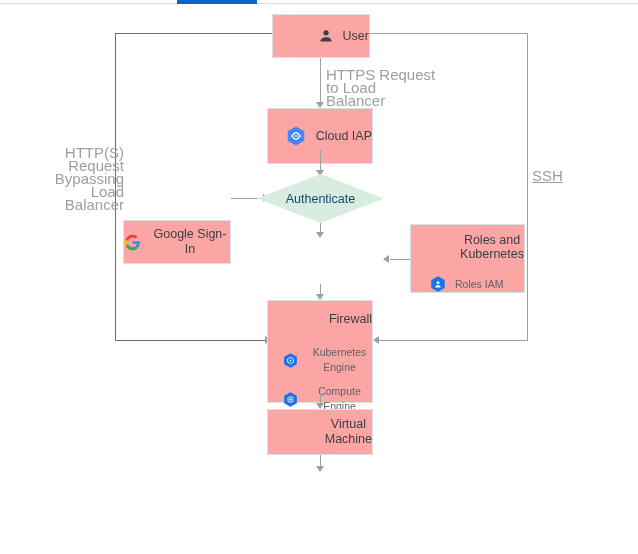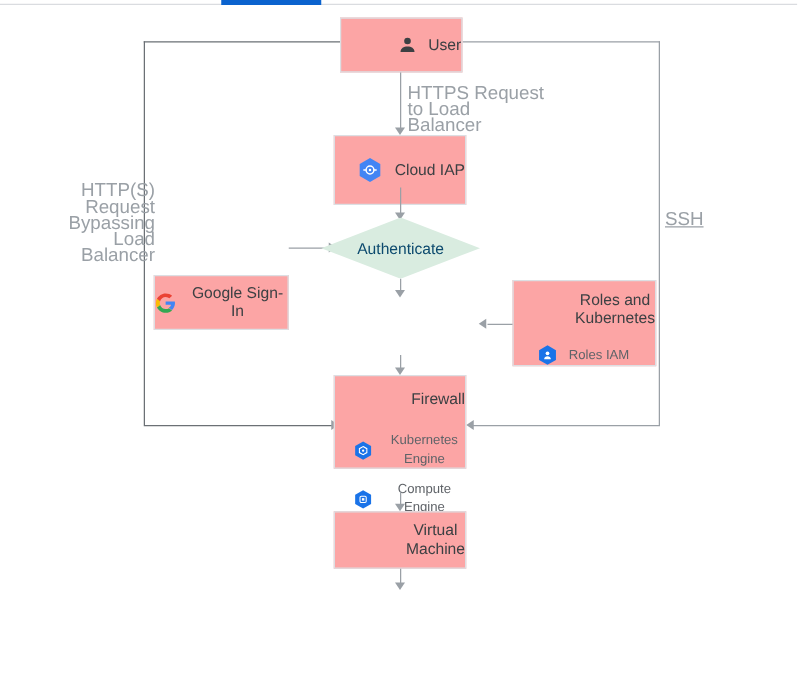--- a/index.html
+++ b/index.html
@@ -220,21 +220,21 @@
       <span>Roles IAM</span>
     </div>
   </div>
 
   <div class="ln h" style="left:390px; top:259px; width:20px;"></div>
   <div class="arr left" style="left:383px; top:255px;"></div>
 
   <div class="ln v" style="left:320px; top:284px; height:14px;"></div>
   <div class="arr down" style="left:316px; top:294px;"></div>
 
-  <div class="node" style="left:267px; top:300px; width:106px; height:75px; justify-content:flex-start; padding-top:11px;">
+  <div class="node" style="left:267px; top:300px; width:106px; height:103px; justify-content:flex-start; padding-top:11px;">
     <div class="node-title">Firewall</div>
     <div class="divider" style="margin-top:12px;"></div>
     <div class="sub-row" style="margin-top:6px;">
       <span class="ico">
         <svg class="hex" width="17" height="17" viewBox="0 0 24 24" aria-hidden="true">
           <polygon points="12,1.6 21,6.8 21,17.2 12,22.4 3,17.2 3,6.8" fill="#1a73e8"></polygon>
           <polygon points="12,7.4 16.2,9.8 16.2,14.2 12,16.6 7.8,14.2 7.8,9.8" fill="none" stroke="#ffffff" stroke-width="1.2"></polygon>
           <circle cx="12" cy="12" r="1.3" fill="#ffffff"></circle>
         </svg>
       </span>

